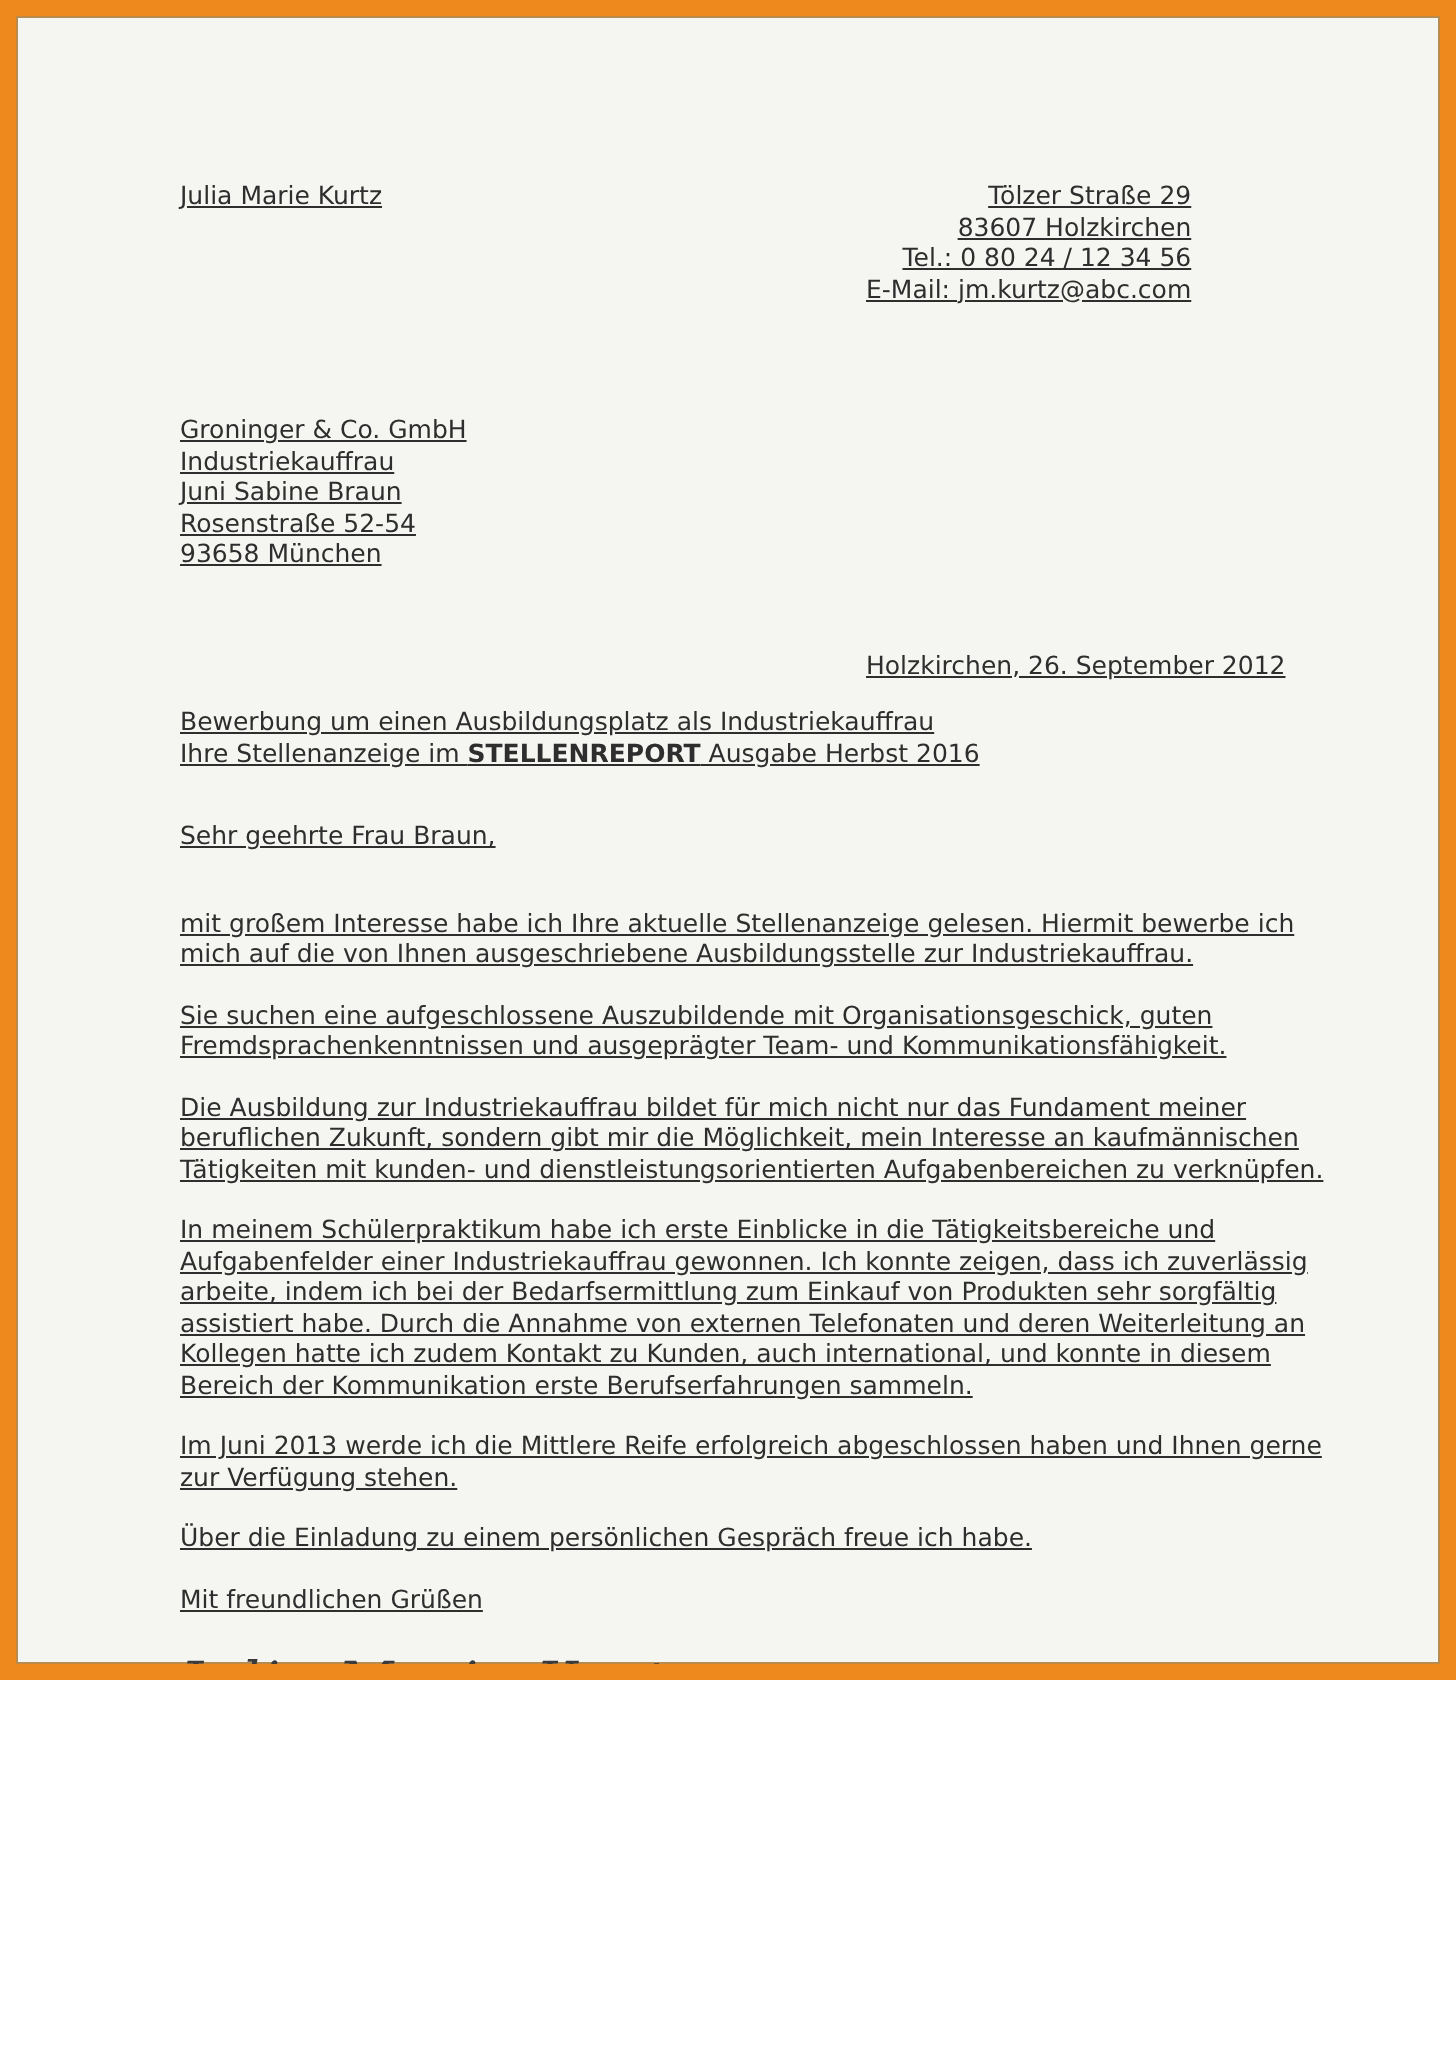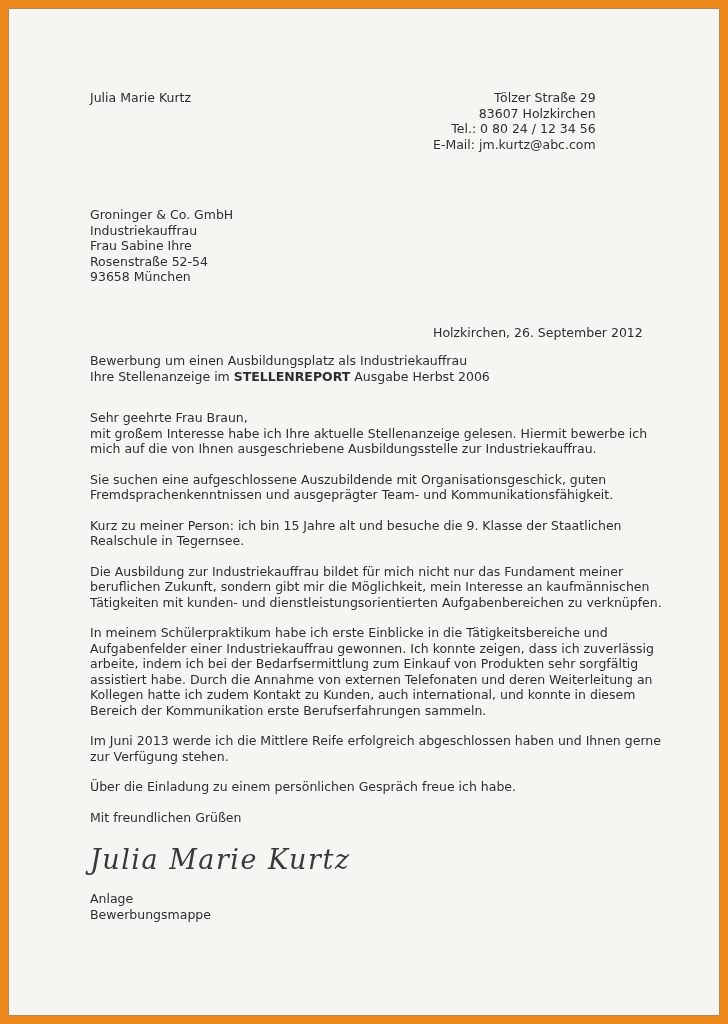--- a/index.html
+++ b/index.html
@@ -3,30 +3,31 @@
 <meta charset="utf-8">
 <style>
   html, body {
     margin: 0;
     padding: 0;
     background: #ffffff;
   }
   .page {
     position: relative;
     width: 728px;
-    height: 1024px;
+    height: 840px;
     box-sizing: border-box;
     border: 8px solid #ee8a1d;
     box-shadow: inset 0 0 0 1px #b98a4e, 0 0 0 1px #cf7510 inset;
     background: #f5f5f2;
     font-family: "DejaVu Sans", "Liberation Sans", sans-serif;
     font-size: 12.5px;
     line-height: 15.5px;
     color: #2e2e2e;
     overflow: hidden;
+    text-decoration: underline;
   }
   .content {
     box-sizing: border-box;
     width: 100%;
     height: 100%;
     padding: 82px 48px 0 82px;
   }
   .header-row {
     display: flex;
     align-items: flex-start;
@@ -49,21 +50,21 @@
     white-space: nowrap;
   }
   .subject {
     margin-bottom: 26px;
   }
   .subject .bold {
     font-weight: bold;
     margin-top: 39px;
   }
   .salutation {
-    margin: 0 0 0 0;
+    margin: 0 0 28px 0;
   }
   p.body-par {
     margin: 0 0 15px 0;
     max-width: 578px;
   }
   .closing {
     margin: 0 0 18px 0;
   }
   .signature {
     font-family: "DejaVu Serif", "Liberation Serif", serif;
@@ -90,37 +91,36 @@
         <div>Tölzer Straße 29</div>
         <div>83607 Holzkirchen</div>
         <div>Tel.: 0 80 24 / 12 34 56</div>
         <div>E-Mail: jm.kurtz@abc.com</div>
       </div>
     </div>
 
     <div class="recipient">
       <div>Groninger &amp; Co. GmbH</div>
       <div>Industriekauffrau</div>
-      <div>Frau Sabine Ihre</div>
+      <div>Juni Sabine Braun</div>
       <div>Rosenstraße 52-54</div>
       <div>93658 München</div>
     </div>
 
     <div class="date-row">Holzkirchen, 26. September 2012</div>
 
     <div class="subject">
       <div>Bewerbung um einen Ausbildungsplatz als Industriekauffrau</div>
-      <div><span>Ihre Stellenanzeige im </span><span class="bold">STELLENREPORT</span><span> Ausgabe Herbst 2006</span></div>
+      <div><span>Ihre Stellenanzeige im </span><span class="bold">STELLENREPORT</span><span> Ausgabe Herbst 2016</span></div>
     </div>
 
     <p class="salutation">Sehr geehrte Frau Braun,</p>
 
     <p class="body-par">mit großem Interesse habe ich Ihre aktuelle Stellenanzeige gelesen. Hiermit bewerbe ich mich auf die von Ihnen ausgeschriebene Ausbildungsstelle zur Industriekauffrau.</p>
     <p class="body-par">Sie suchen eine aufgeschlossene Auszubildende mit Organisationsgeschick, guten Fremdsprachenkenntnissen und ausgeprägter Team- und Kommunikationsfähigkeit.</p>
-    <p class="body-par">Kurz zu meiner Person: ich bin 15 Jahre alt und besuche die 9. Klasse der Staatlichen Realschule in Tegernsee.</p>
     <p class="body-par">Die Ausbildung zur Industriekauffrau bildet für mich nicht nur das Fundament meiner beruflichen Zukunft, sondern gibt mir die Möglichkeit, mein Interesse an kaufmännischen Tätigkeiten mit kunden- und dienstleistungsorientierten Aufgabenbereichen zu verknüpfen.</p>
     <p class="body-par">In meinem Schülerpraktikum habe ich erste Einblicke in die Tätigkeitsbereiche und Aufgabenfelder einer Industriekauffrau gewonnen. Ich konnte zeigen, dass ich zuverlässig arbeite, indem ich bei der Bedarfsermittlung zum Einkauf von Produkten sehr sorgfältig assistiert habe. Durch die Annahme von externen Telefonaten und deren Weiterleitung an Kollegen hatte ich zudem Kontakt zu Kunden, auch international, und konnte in diesem Bereich der Kommunikation erste Berufserfahrungen sammeln.</p>
     <p class="body-par">Im Juni 2013 werde ich die Mittlere Reife erfolgreich abgeschlossen haben und Ihnen gerne zur Verfügung stehen.</p>
     <p class="body-par">Über die Einladung zu einem persönlichen Gespräch freue ich habe.</p>
 
     <p class="closing">Mit freundlichen Grüßen</p>
 
     <div class="signature">Julia Marie Kurtz</div>
 
     <div class="enclosure">

